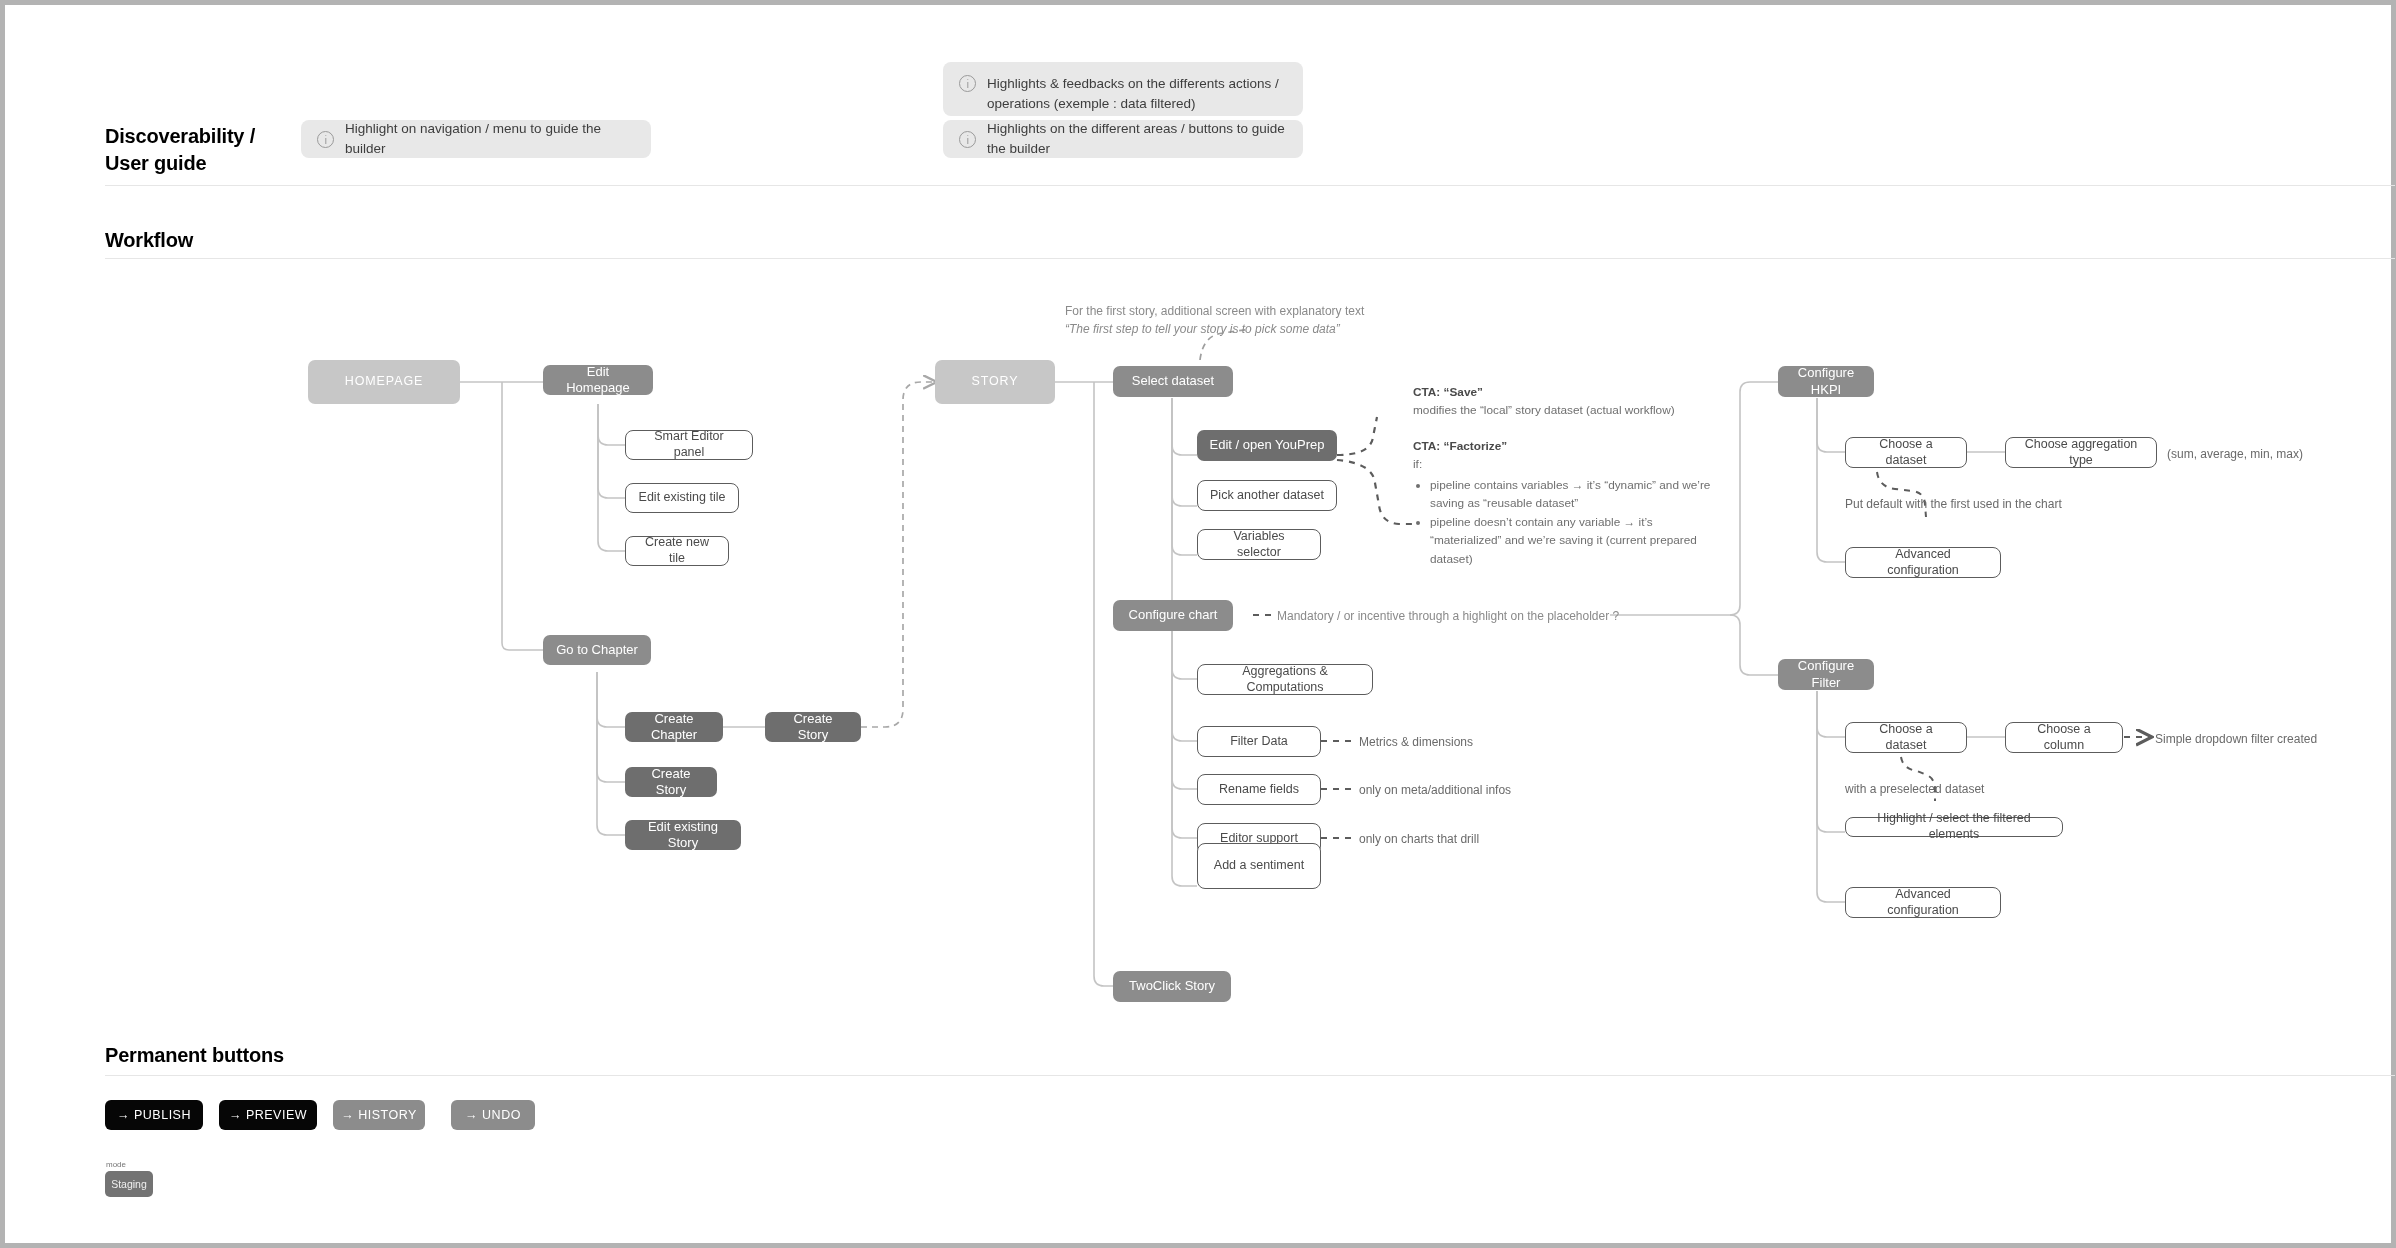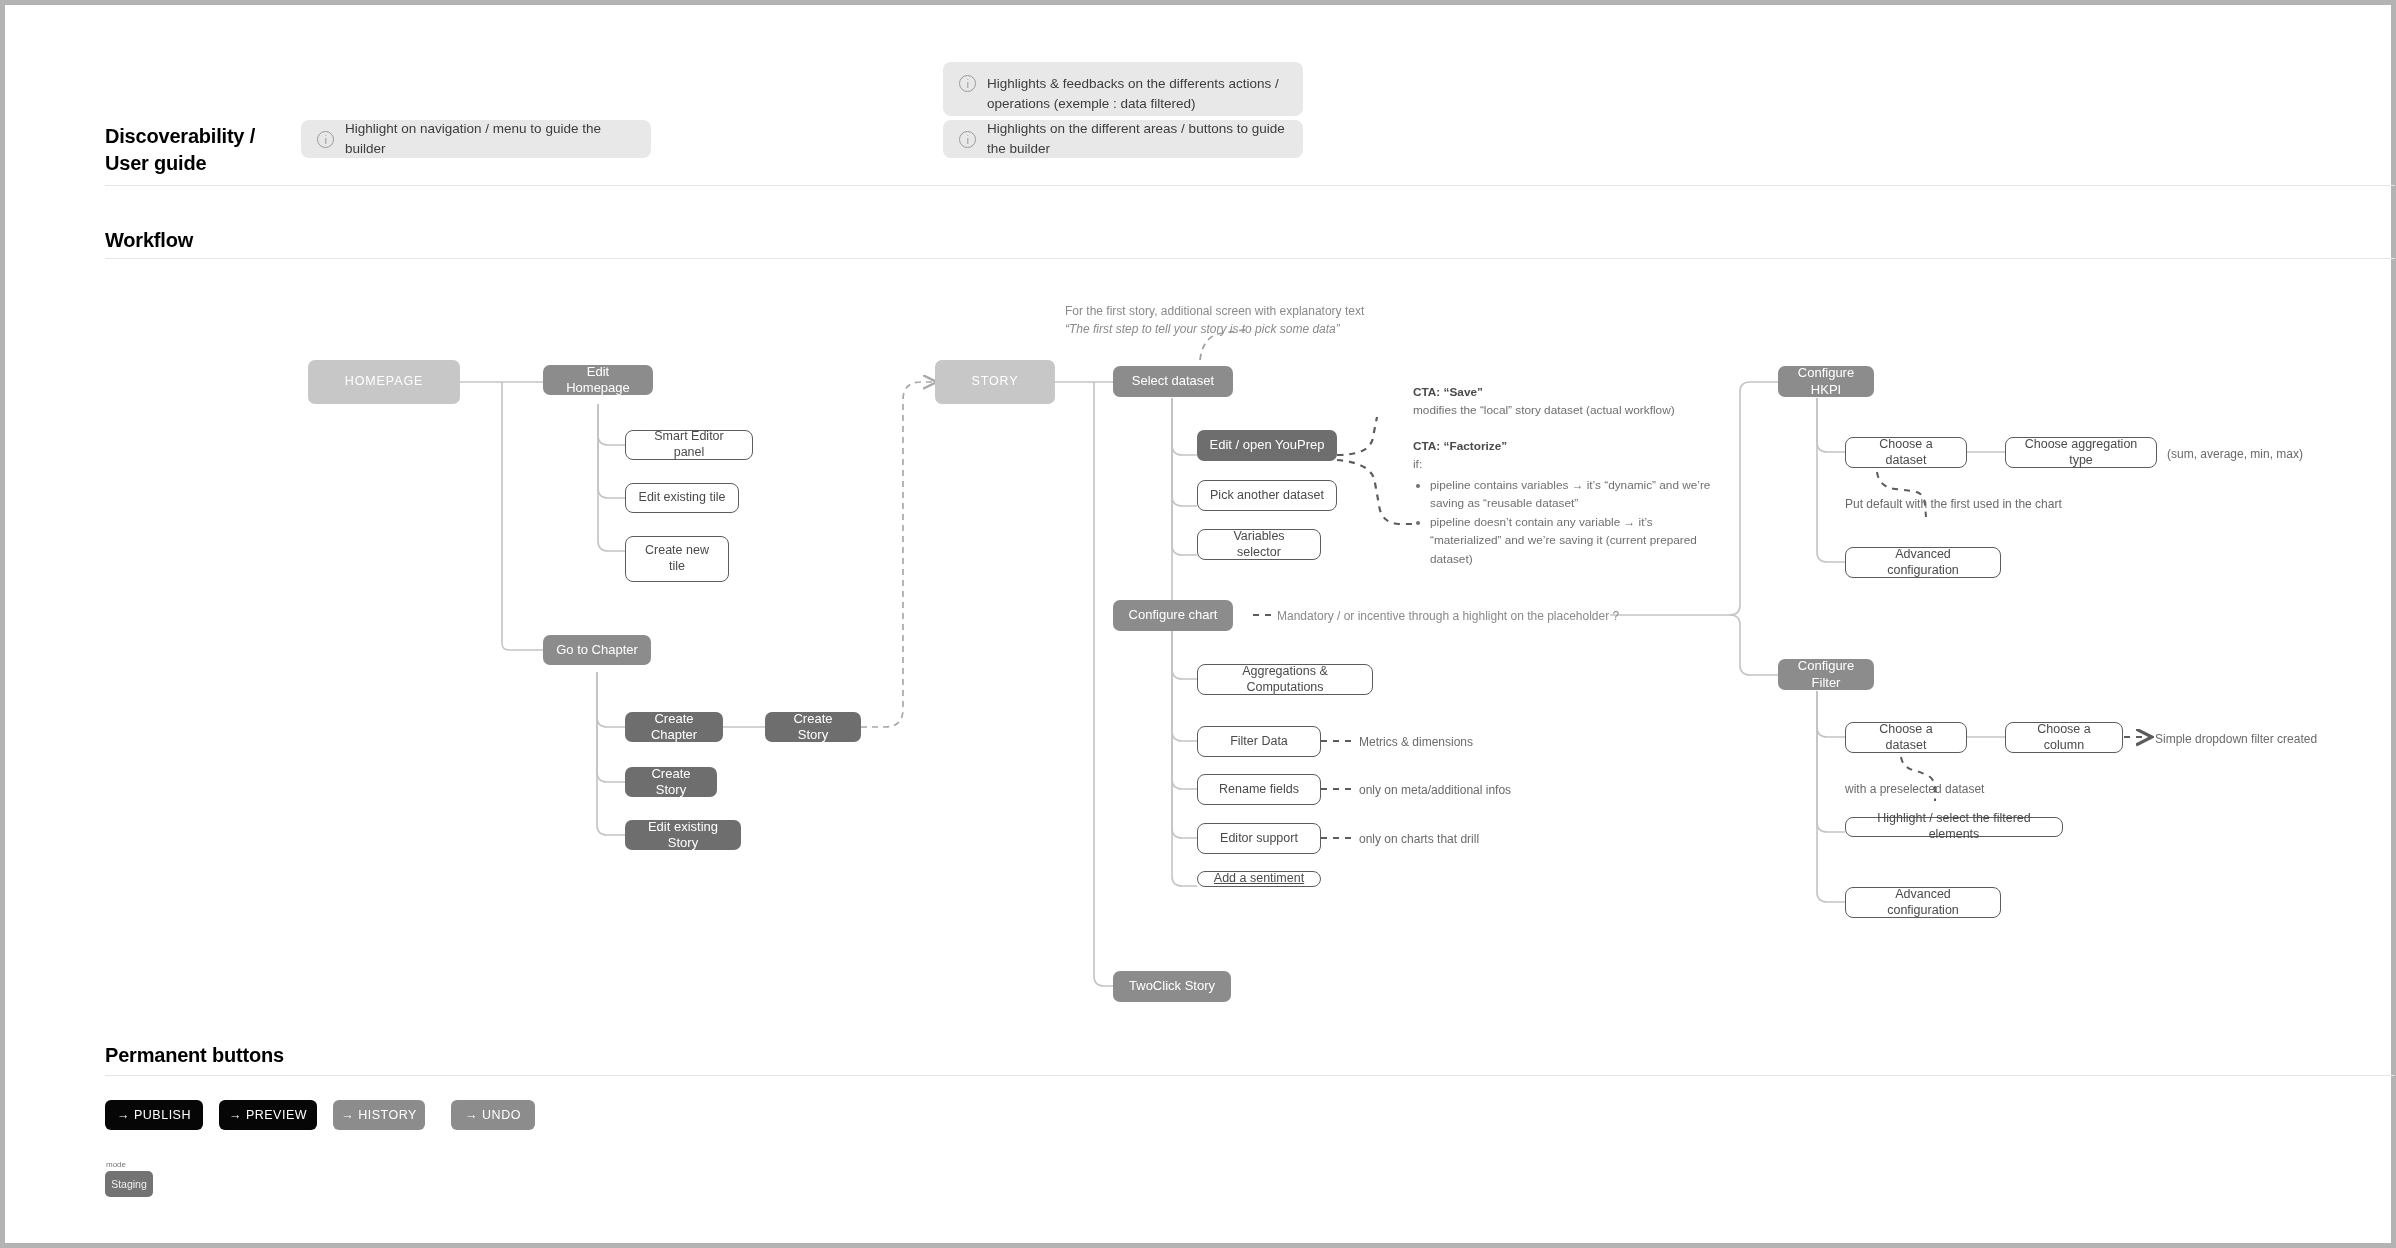--- a/index.html
+++ b/index.html
@@ -286,21 +286,21 @@
 
   <div class="abs sec-title" style="left:100px; top:222px;">Workflow</div>
   <div class="divider" style="left:100px; top:253px; width:2290px;"></div>
 
   <div class="node root" style="left:303px; top:355px; width:152px; height:44px;">HOMEPAGE</div>
 
   <div class="node dark" style="left:538px; top:360px; width:110px; height:30px;">Edit Homepage</div>
 
   <div class="node outline" style="left:620px; top:425px; width:128px; height:30px;">Smart Editor panel</div>
   <div class="node outline" style="left:620px; top:478px; width:114px; height:30px;">Edit existing tile</div>
-  <div class="node outline" style="left:620px; top:531px; width:104px; height:46px;">Create new tile</div>
+  <div class="node outline" style="left:620px; top:531px; width:104px; height:30px;">Create new tile</div>
 
   <div class="node dark" style="left:538px; top:630px; width:108px; height:30px;">Go to Chapter</div>
 
   <div class="node darker" style="left:620px; top:707px; width:98px; height:30px;">Create Chapter</div>
   <div class="node darker" style="left:760px; top:707px; width:96px; height:30px;">Create Story</div>
   <div class="node darker" style="left:620px; top:762px; width:92px; height:30px;">Create Story</div>
   <div class="node darker" style="left:620px; top:815px; width:116px; height:30px;">Edit existing Story</div>
 
   <div class="node root" style="left:930px; top:355px; width:120px; height:44px;">STORY</div>
 
@@ -314,21 +314,21 @@
   <div class="node outline" style="left:1192px; top:524px; width:124px; height:31px;">Variables selector</div>
 
   <div class="node dark" style="left:1108px; top:595px; width:120px; height:31px;">Configure chart</div>
 
   <div class="anno" style="left:1272px; top:602px;">Mandatory / or incentive through a highlight on the placeholder ?</div>
 
   <div class="node outline" style="left:1192px; top:659px; width:176px; height:31px;">Aggregations &amp; Computations</div>
   <div class="node outline" style="left:1192px; top:721px; width:124px; height:31px;">Filter Data</div>
   <div class="node outline" style="left:1192px; top:769px; width:124px; height:31px;">Rename fields</div>
   <div class="node outline" style="left:1192px; top:818px; width:124px; height:31px;">Editor support</div>
-  <div class="node outline" style="left:1192px; top:866px; width:124px; height:16px;text-decoration:underline;">Add a sentiment</div>
+  <div class="node outline" style="left:1192px; top:838px; width:124px; height:46px;">Add a sentiment</div>
 
   <div class="anno dk" style="left:1354px; top:728px;">Metrics &amp; dimensions</div>
   <div class="anno dk" style="left:1354px; top:776px;">only on meta/additional infos</div>
   <div class="anno dk" style="left:1354px; top:825px;">only on charts that drill</div>
 
   <div class="node dark" style="left:1108px; top:966px; width:118px; height:31px;">TwoClick Story</div>
 
   <div class="anno-block" style="left:1408px; top:378px; width:310px;">
     <b>CTA: “Save”</b><br>
     <span>modifies the “local” story dataset (actual workflow)</span>

